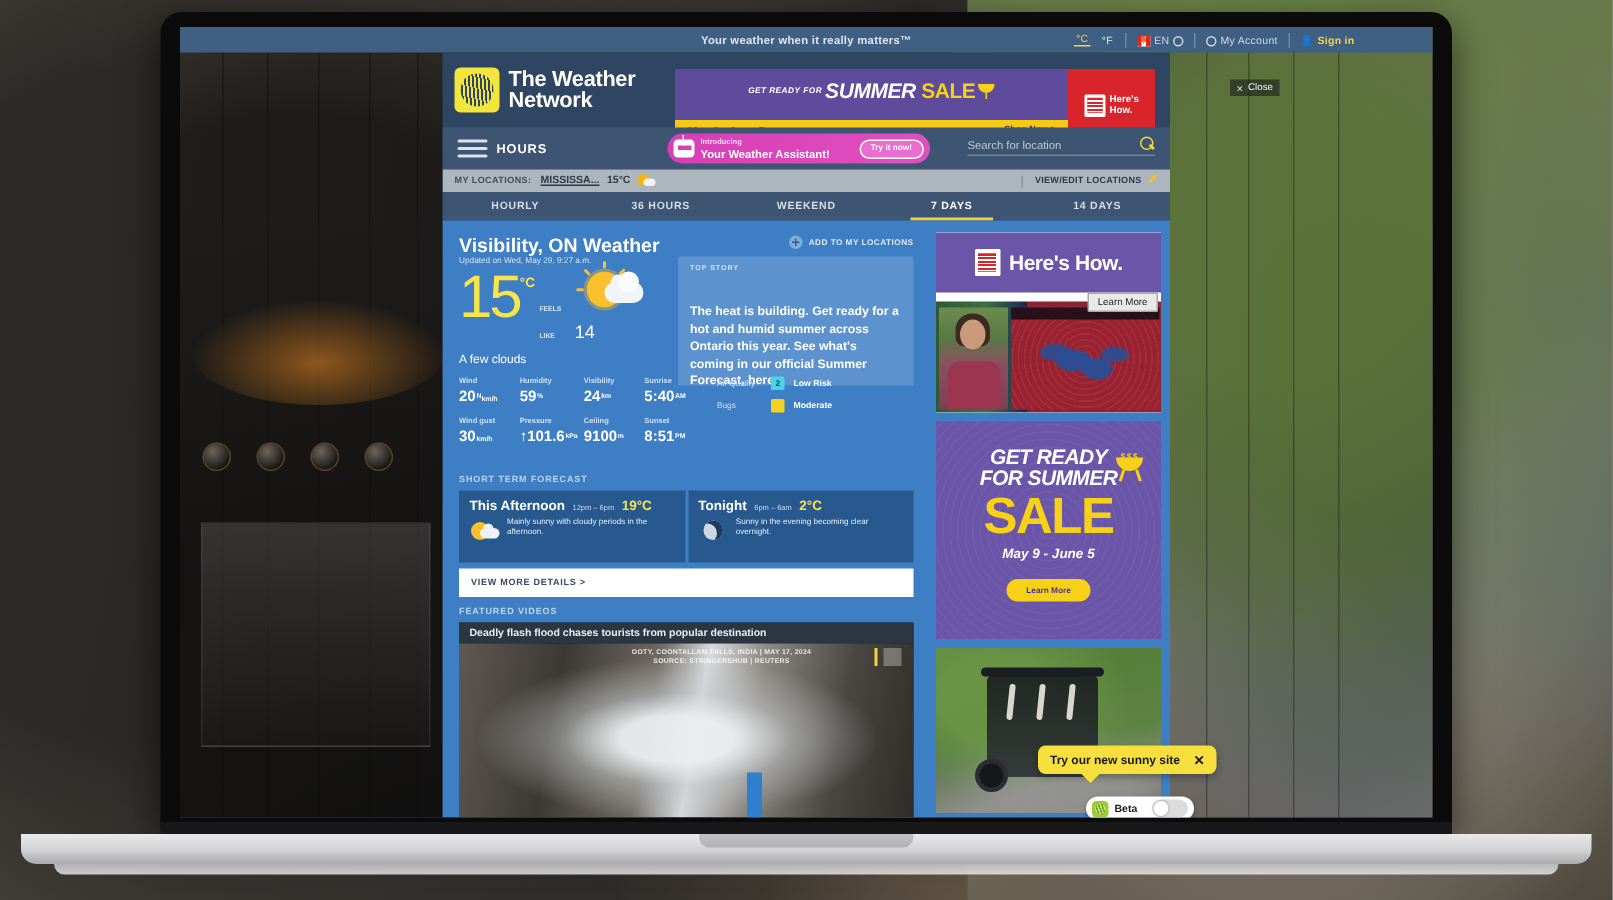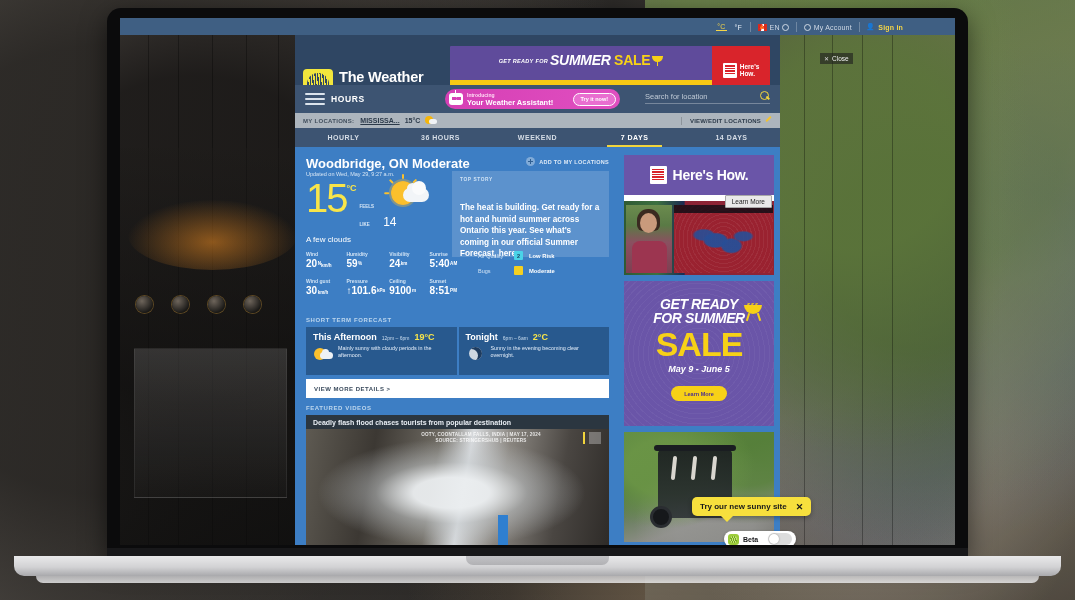--- a/index.html
+++ b/index.html
@@ -149,21 +149,21 @@
 
   #site-col {
     position: absolute; left: 175px; top: 17px; width: 485px; height: 510px;
     background: #2f4663; overflow: hidden;
   }
 
   
   #masthead {
     position: absolute; left: 0; top: 0; width: 485px; height: 50px;
   }
-  #logo-block { position: absolute; left: 8px; top: 10px; display: flex; align-items: center; gap: 6px; margin-top: 24px; }
+  #logo-block { position: absolute; left: 8px; top: 10px; display: flex; align-items: center; gap: 6px; }
   #logo-mark {
     width: 30px; height: 30px; background: #f2e63c; border-radius: 4px; position: relative; overflow: hidden;
   }
   #logo-mark .globe {
     position: absolute; left: 4px; top: 4px; width: 22px; height: 22px;
     border-radius: 50%; background: #2f4663;
     background-image: repeating-linear-gradient(85deg, #f2e63c 0 1.3px, #2f4663 1.3px 2.6px);
   }
   #logo-text { color: #fff; font-size: 14.5px; font-weight: 700; line-height: 14.5px; letter-spacing: -.2px; }
 
@@ -535,20 +535,21 @@
           <div class="gknob" style="left:124px"></div>
         </div>
       </div>
 
       <div id="wp-close">
         <span class="x">✕</span>
         <span class="t">Close</span>
       </div>
 
       <div id="site-top-bar">
+        <div id="tagline">Your weather when it really matters™</div>
         <div id="top-right-nav">
           <span class="unit active">°C</span>
           <span class="unit">°F</span>
           <span class="sep"></span>
           <span class="item">
             <span class="flag-ca">
                 <span>🍁</span>
               </span>
             <span>EN</span>
             <span class="gear"></span>
@@ -643,21 +644,21 @@
           <div class="tab">HOURLY</div>
           <div class="tab">36 HOURS</div>
           <div class="tab">WEEKEND</div>
           <div class="tab active">7 DAYS</div>
           <div class="tab">14 DAYS</div>
         </div>
 
         <div id="main-area">
 
           <div id="content-col">
-            <div id="city-title">Woodbridge, ON Moderate</div>
+            <div id="city-title">Visibility, ON Weather</div>
             <div id="updated">Updated on Wed, May 29, 9:27 a.m.</div>
 
             <div id="add-loc">
               <span class="plus"></span>
               <span class="t">ADD TO MY LOCATIONS</span>
             </div>
 
             <div id="temp-block">
               <span id="temp-num">15</span>
               <span id="temp-unit">°C</span>

